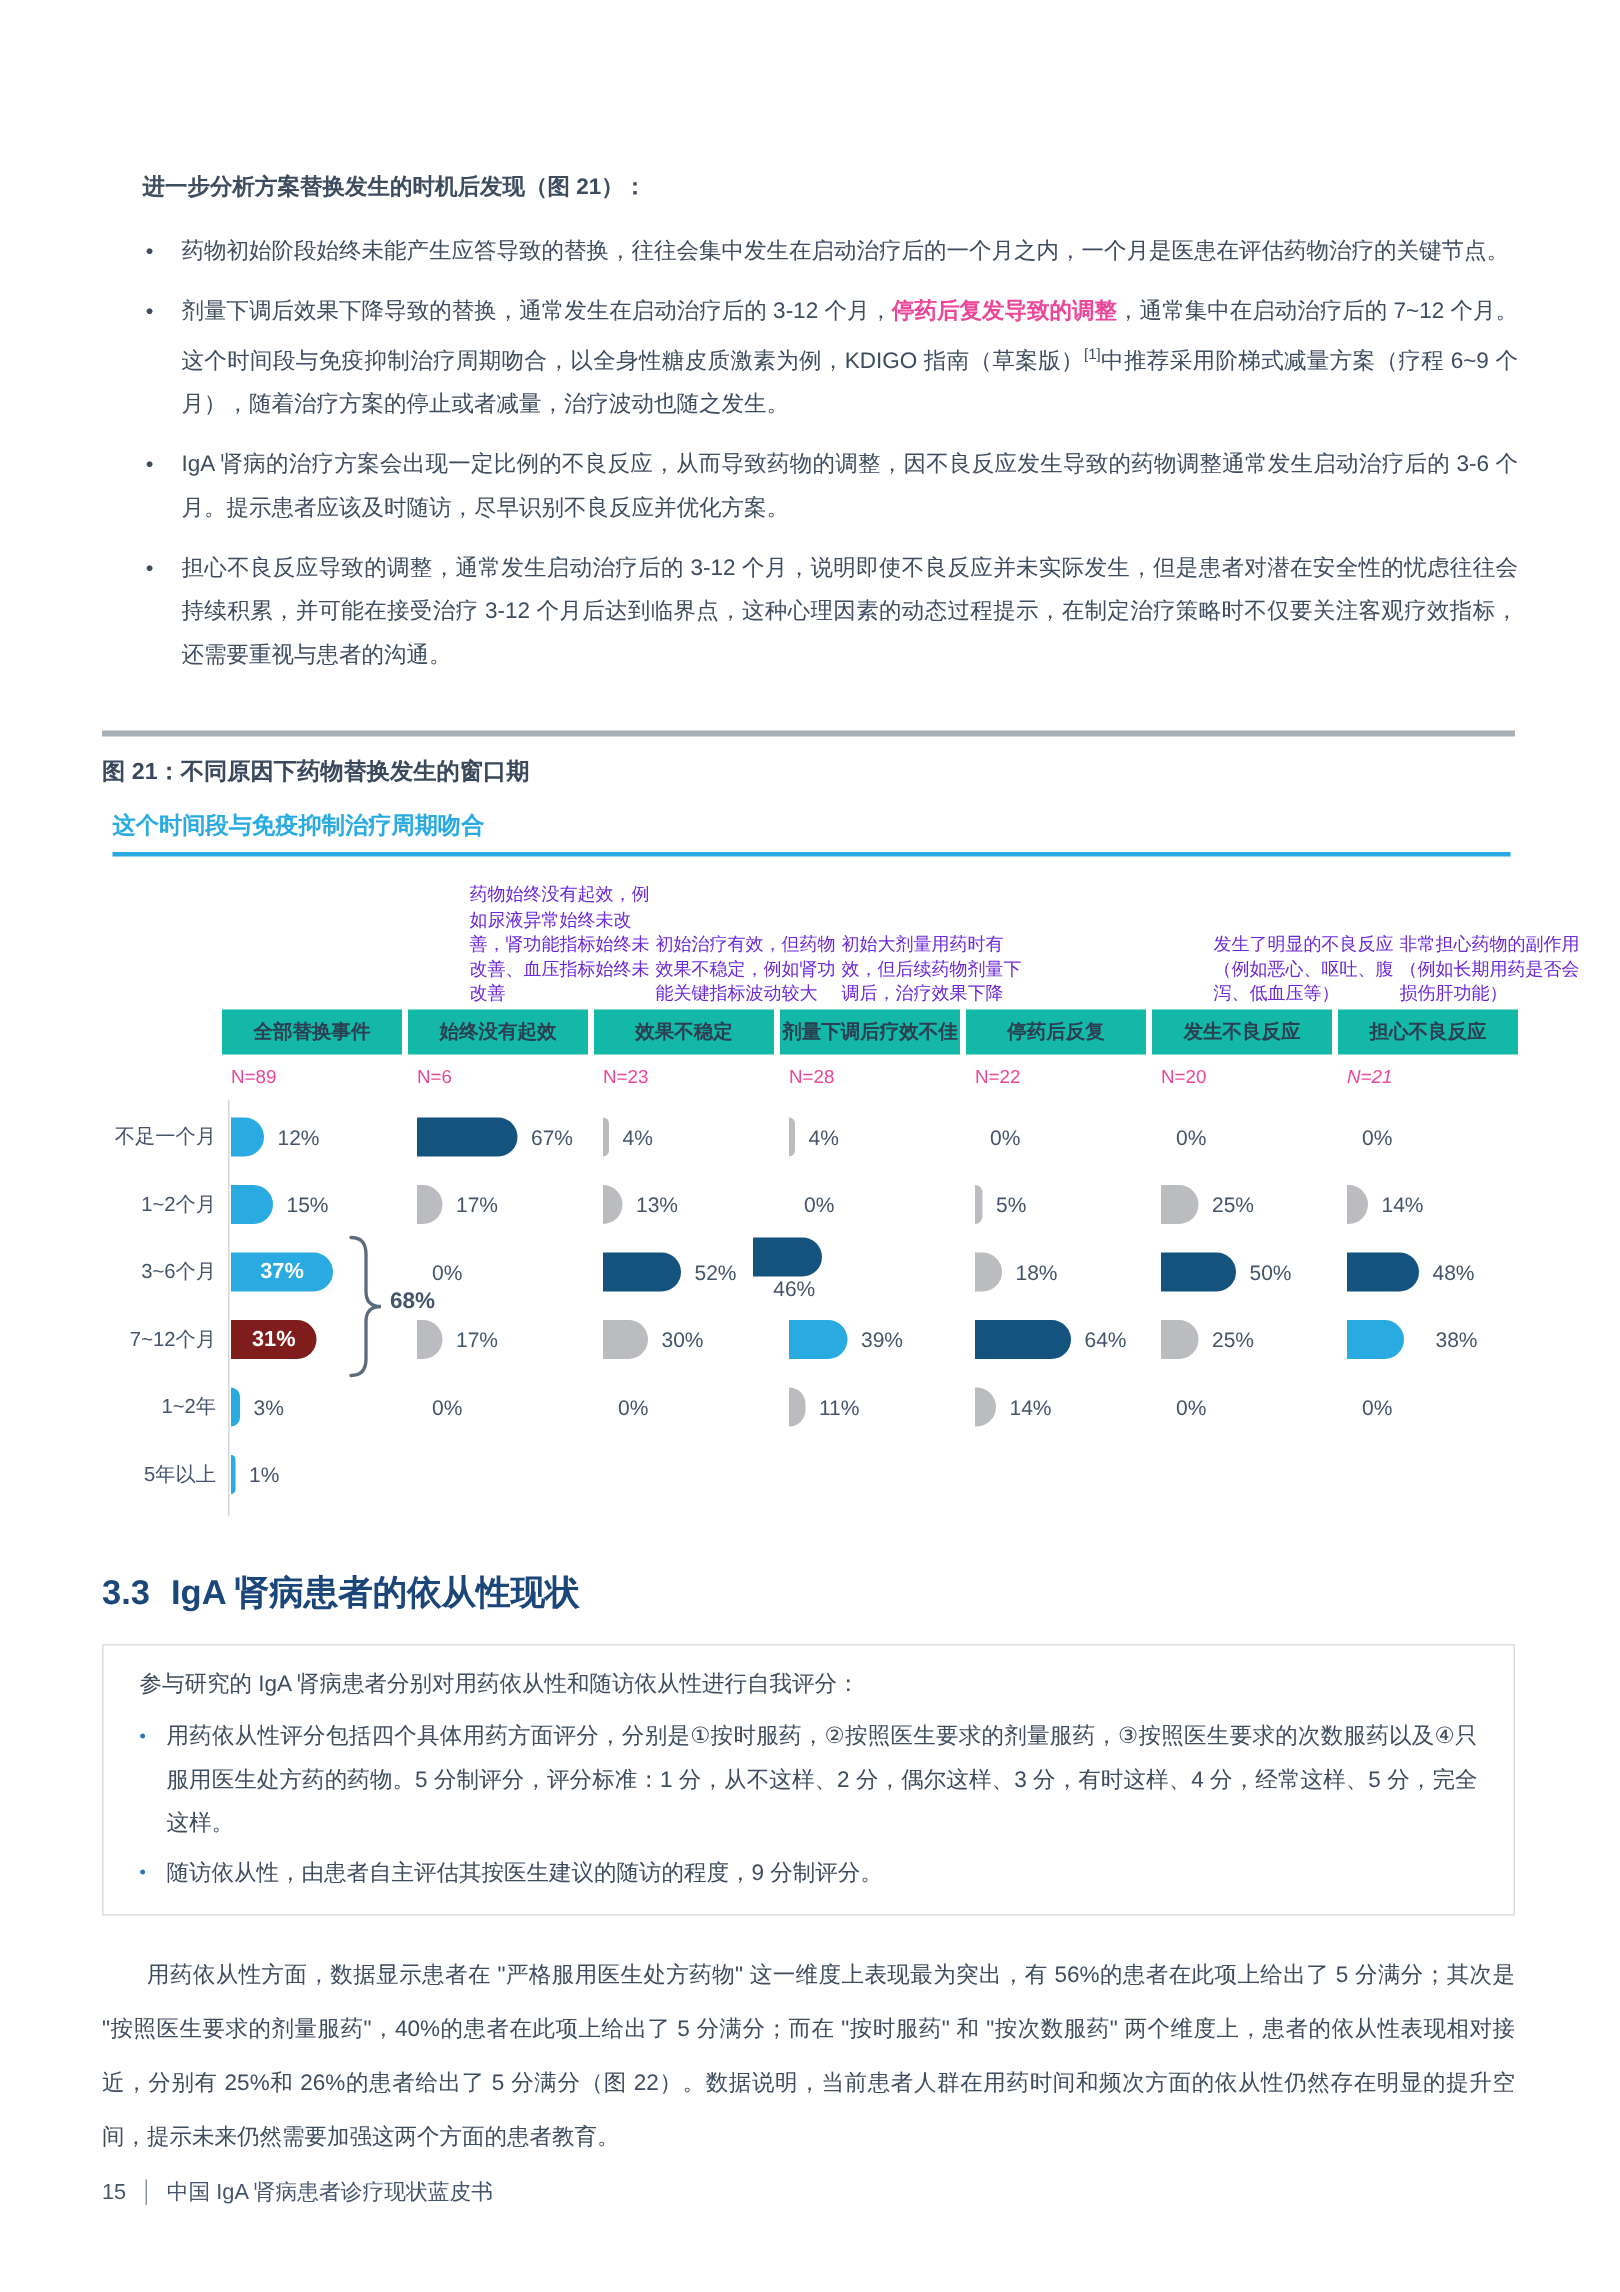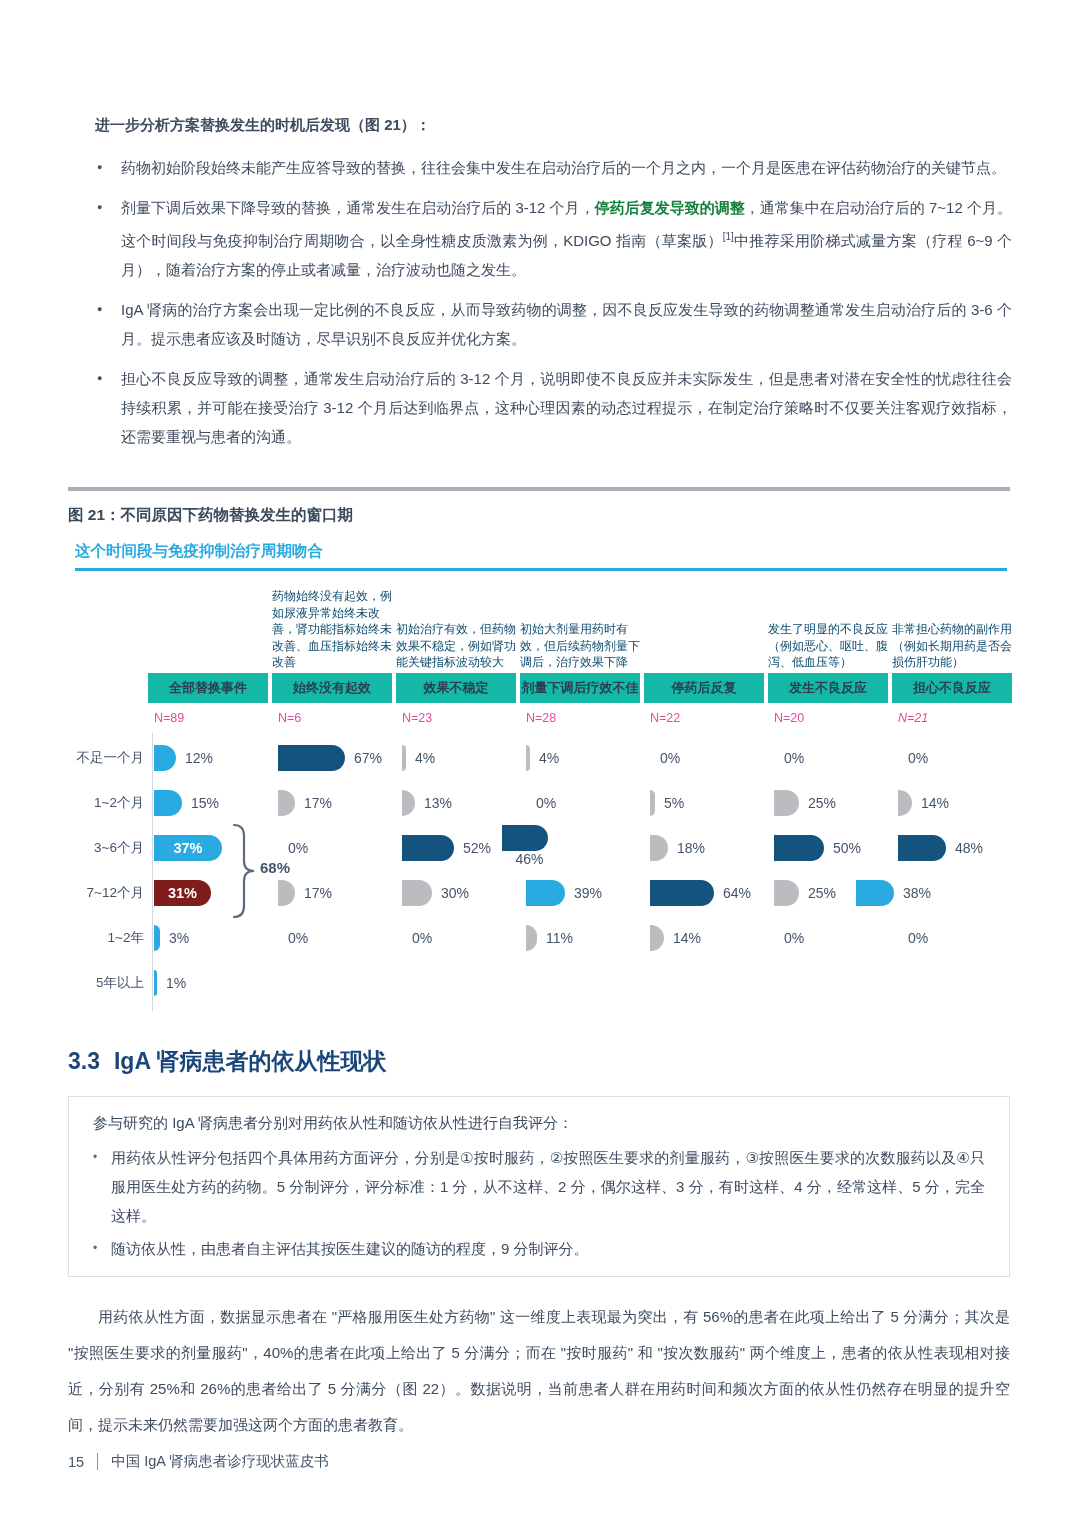--- a/index.html
+++ b/index.html
@@ -7,34 +7,34 @@
     width:1080px;height:1528px;background:#ffffff;position:relative;overflow:hidden;
     font-family:"Liberation Sans","DejaVu Sans",sans-serif;color:#44546A;
   }
   
   .top-text{position:absolute;top:110px;left:95px;width:917px;}
   .intro{font-size:15px;font-weight:600;color:#3E4C5F;margin:0 0 14px 0;line-height:29px;}
   ul.bullets{list-style:none;margin:0;padding:0;}
   ul.bullets li{display:flex;margin:0 0 11px 0;}
   .dot{flex:0 0 24px;font-size:9px;line-height:29px;color:#3E4C5F;padding-left:2px;}
   .btext{flex:1;font-size:15px;line-height:29px;text-align:justify;color:#3E4C5F;}
-  .btext b{font-weight:bold;color:#15803d;}
+  .btext b{font-weight:bold;color:#ec4899;}
   .sup{font-size:10px;vertical-align:super;}
   
   .figure{position:absolute;top:487px;left:0;width:1080px;}
   .rule{margin-left:68px;width:942px;height:4px;background:#A9AFB6;}
   .fig-title{margin:13px 0 0 68px;font-size:15.5px;font-weight:bold;color:#3A4A5C;line-height:21px;}
   .fig-sub{margin:15px 0 0 75px;font-size:15.5px;font-weight:bold;color:#29ABE2;line-height:21px;}
   .fig-underline{margin:7px 0 0 75px;width:932px;height:3px;background:#29ABE2;}
   #chart{position:relative;margin-left:64px;width:1012px;height:438px;}
   #chart .cat{position:absolute;left:0;width:80px;height:45px;display:flex;align-items:center;
     justify-content:flex-end;font-size:13.5px;color:#44546A;}
   #chart .axis{position:absolute;left:88px;top:162px;height:278px;width:1px;background:#D4D8DC;}
   #chart .sdesc{position:absolute;top:0;height:100px;width:120px;display:flex;align-items:flex-end;
-    font-size:12px;line-height:1.38;color:#0c4a6e;}
+    font-size:12px;line-height:1.38;color:#6d28d9;margin-left:41px;}
   #chart .shdr{position:absolute;top:102px;width:120px;height:30px;background:#14b8a6;color:#2B3F52;
     font-weight:bold;font-size:13px;display:flex;align-items:center;justify-content:center;}
   #chart .snl{position:absolute;top:140px;font-size:12.5px;color:#ec4899;}
   #chart .brow{position:absolute;height:45px;display:flex;align-items:center;white-space:nowrap;}
   #chart .bar{height:26px;border-radius:0 13px 13px 0;flex:0 0 auto;display:flex;align-items:center;justify-content:center;}
   #chart .bval{font-size:14px;color:#44546A;margin-left:9px;}
   #chart .bval-zero{margin-left:10px;}
   #chart .bval-in{color:#ffffff;font-weight:bold;font-size:14.5px;}
   #chart .bracket{position:absolute;left:167px;top:252px;width:26px;height:96px;}
   #chart .bracket-label{position:absolute;left:196px;top:288px;font-size:15px;font-weight:600;color:#44546A;}
@@ -235,21 +235,21 @@
         <span class="bval bval-zero">0%</span>
       </div>
       <div class="brow" style="left: 834px; top: 209px;">
         <div class="bar" style="width: 14px; background: rgb(186, 188, 191);"></div>
         <span class="bval">14%</span>
       </div>
       <div class="brow" style="left: 834px; top: 254px;">
         <div class="bar" style="width: 48px; background: rgb(20, 83, 126);"></div>
         <span class="bval">48%</span>
       </div>
-      <div class="brow" style="left: 792px; top: 299px;">
+      <div class="brow" style="left: 834px; top: 299px; gap: 12px;">
         <div class="bar" style="width: 38px; background: rgb(41, 171, 226);"></div>
         <span class="bval">38%</span>
       </div>
       <div class="brow" style="left: 834px; top: 344px;">
         <span class="bval bval-zero">0%</span>
       </div>
       <div class="bracket"><svg width="26" height="96" viewBox="0 0 26 96">
           <path d="M3,2 Q13,2 13,13 L13,38 Q13,48 23,48 Q13,48 13,58 L13,83 Q13,94 3,94" fill="none" stroke="#5B6B7C" stroke-width="2.2" stroke-linecap="round"></path>
         </svg></div>
       <div class="bracket-label">68%</div>

